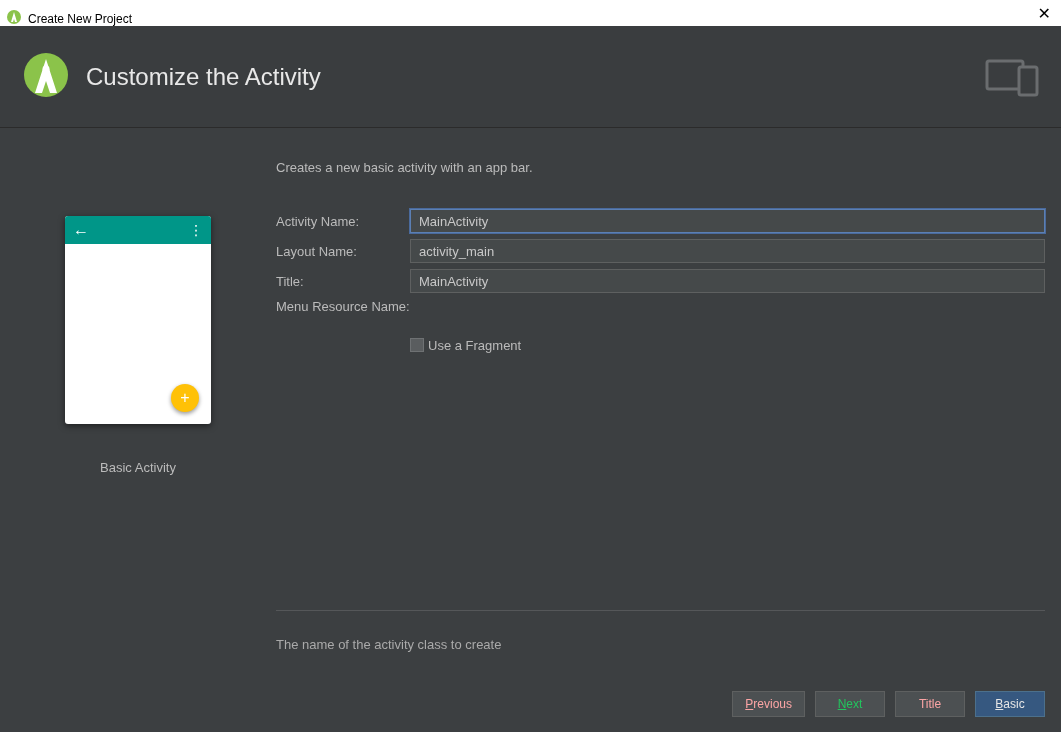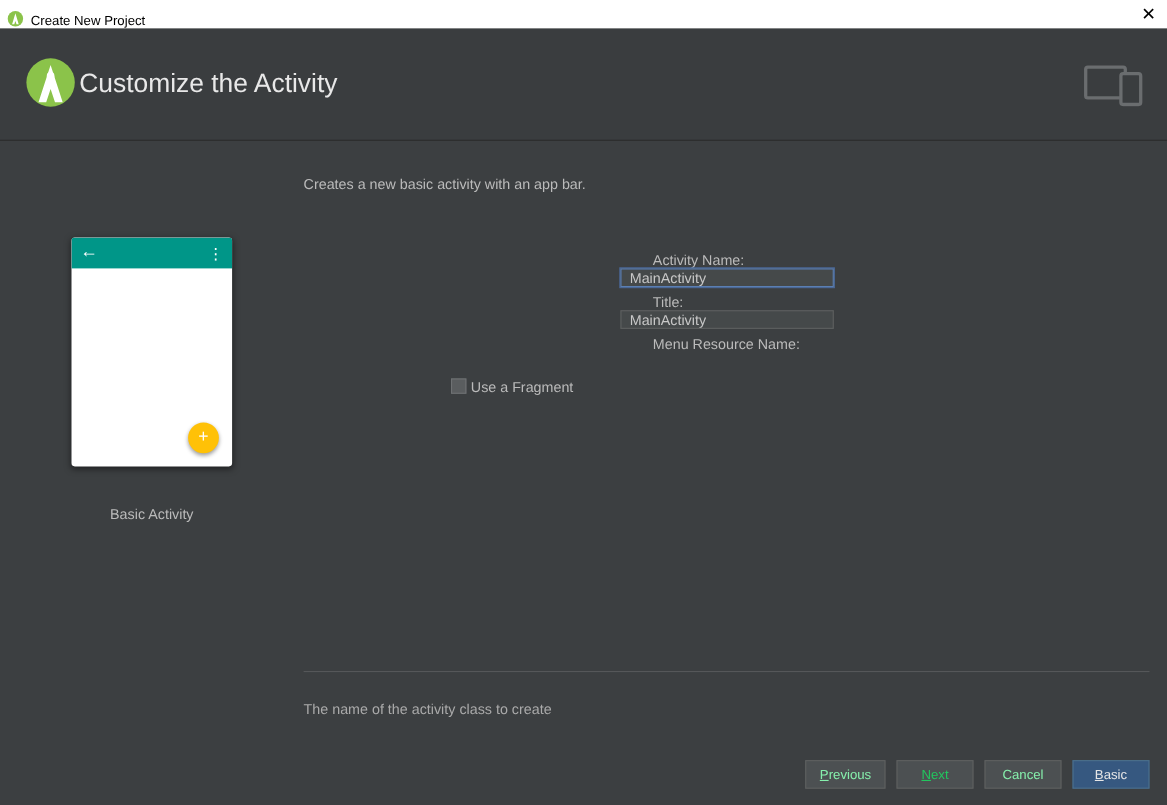--- a/index.html
+++ b/index.html
@@ -21,21 +21,21 @@
   .titlebar-title { color: #000; font-size: 12px; }
   .close-x { color: #000; font-size: 16px; padding: 0 4px; cursor: pointer; }
   .header {
     height: 102px;
     background: #3a3d3f;
     border-bottom: 1px solid #2b2b2b;
     display: flex; align-items: center;
     padding: 0 20px;
     justify-content: space-between;
   }
-  .header-left { display: flex; align-items: center; }
+  .header-left { display: flex; align-items: center; gap: 14px; }
   .header-title { color: #e8e8e8; font-size: 24px; font-weight: 300; }
   .header-icon-right { display:flex; align-items:center; }
   .content {
     display: flex; padding: 0;
     height: calc(732px - 26px - 102px - 56px);
   }
   .preview-col {
     width: 276px;
     display: flex; flex-direction: column; align-items: center;
     padding-top: 88px;
@@ -58,25 +58,24 @@
     width: 28px; height: 28px; border-radius: 50%;
     background: #ffc107; color: #fff;
     display:flex; align-items:center; justify-content:center;
     font-size: 16px; box-shadow: 0 2px 4px rgba(0,0,0,.4);
   }
   .preview-caption { margin-top: 36px; color: #bbbbbb; font-size: 13px; }
   .form-col {
     flex: 1; padding: 32px 16px 0 0;
     position: relative;
   }
-  .description { color: #bbbbbb; margin-bottom: 54px; font-size: 13px; }
+  .description { color: #bbbbbb; margin-bottom: 34px; font-size: 13px; }
   .form-row {
     display: flex; align-items: center;
     margin-bottom: 6px;
-    flex-direction: column;
   }
   .form-label { width: 134px; color: #bbbbbb; font-size: 13px; }
   .form-input {
     flex: 1; height: 24px;
     background: #45494a;
     border: 1px solid #5e6060;
     color: #c8c8c8; padding: 0 8px;
     font-family: inherit; font-size: 13px;
     outline: none;
   }
@@ -98,21 +97,21 @@
   .hr { height: 1px; background: #555759; margin-bottom: 26px; }
   .hint-text { color: #aaaaaa; font-size: 13px; }
   .footer {
     height: 56px; border-top: 0;
     display: flex; justify-content: flex-end; align-items: center;
     padding: 0 16px; gap: 10px;
   }
   .btn {
     min-width: 70px; height: 26px;
     padding: 0 12px;
-    background: #4c5052; color: #86efac;
+    background: #4c5052; color: #fca5a5;
     border: 1px solid #5e6060;
     font-family: inherit; font-size: 12px;
     cursor: pointer;
   }
   .btn.disabled { color: #22c55e; cursor: default; }
   .btn.primary {
     background: #365880; border: 1px solid #4c708c; color: #e6e6e6;
   }
   .underline-first::first-letter { text-decoration: underline; }
 </style>
@@ -164,20 +163,24 @@
   </div>
 
   <div class="form-col">
     <div class="description">Creates a new basic activity with an app bar.</div>
 
     <div class="form-row">
       <div class="form-label">Activity Name:</div>
       <input class="form-input focused" value="MainActivity" style="">
     </div>
     <div class="form-row">
+      <div class="form-label">Layout Name:</div>
+      <input class="form-input" value="activity_main" style="">
+    </div>
+    <div class="form-row">
       <div class="form-label">Title:</div>
       <input class="form-input" value="MainActivity" style="">
     </div>
     <div class="form-row">
       <div class="form-label">Menu Resource Name:</div>
     </div>
     <div class="checkbox-row">
       <div class="checkbox"></div>
       <span>Use a Fragment</span>
     </div>
@@ -185,15 +188,15 @@
     <div class="hint-area">
       <div class="hr"></div>
       <div class="hint-text">The name of the activity class to create</div>
     </div>
   </div>
 </div>
 
 <div class="footer">
   <button class="btn underline-first">Previous</button>
   <button class="btn disabled underline-first">Next</button>
-  <button class="btn">Cancel</button>
+  <button class="btn">Title</button>
   <button class="btn primary underline-first">Basic</button>
 </div>
 
 </body></html>

